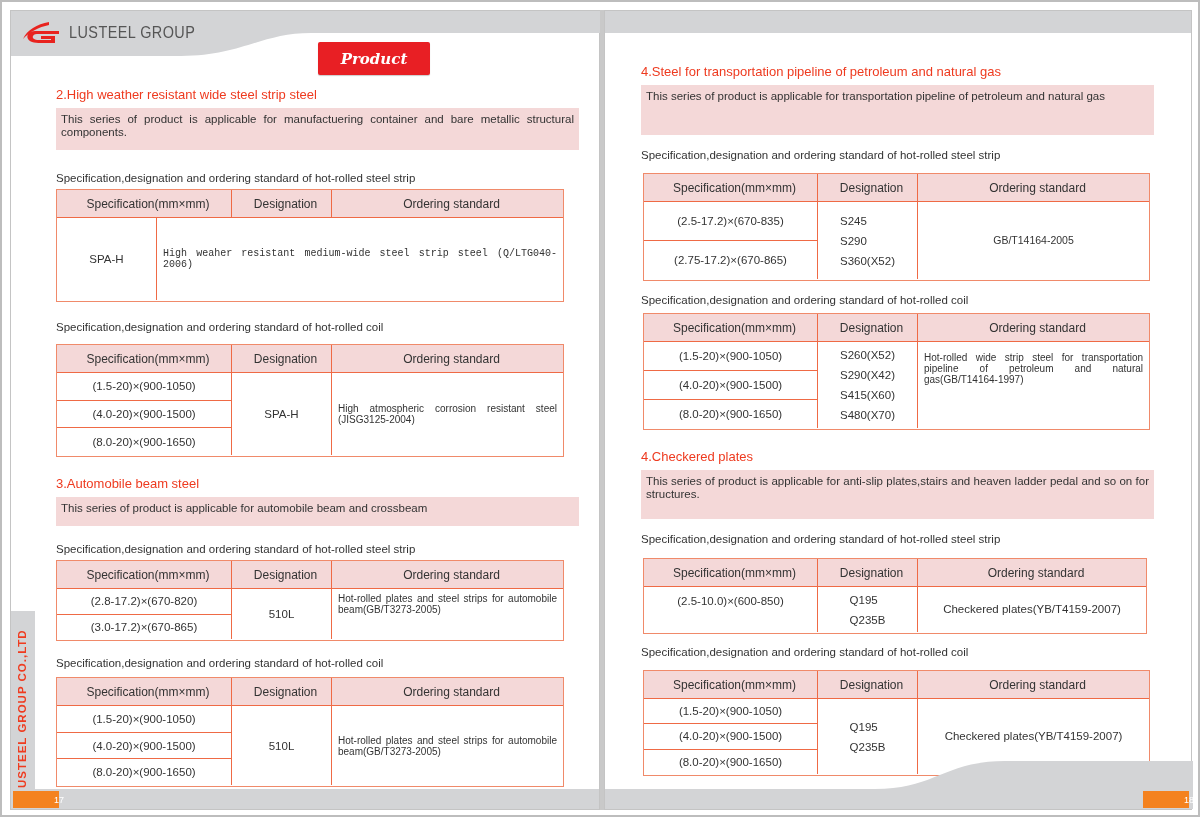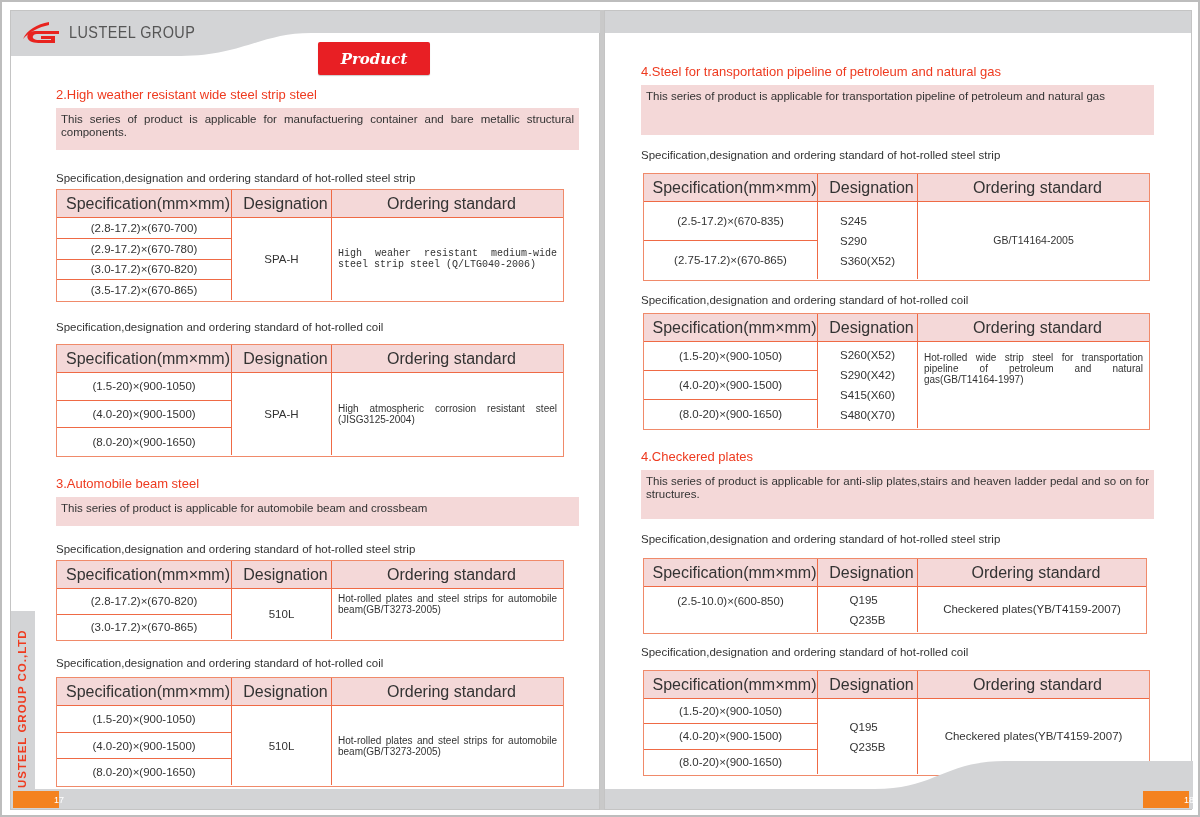--- a/index.html
+++ b/index.html
@@ -50,21 +50,21 @@
     padding: 5px 5px; line-height: 13px; text-align: justify;
   }
   .table-caption { position: absolute; font-size: 11.5px; color: #333; }
   .spec-table {
     position: absolute; border: 1.5px solid #f08a6a; background: #fff;
   }
   .spec-table .thead {
     display: flex; background: #f4d8d8; border-bottom: 1.5px solid #ef6a45;
   }
   .spec-table .th {
-    font-size: 16px; color: #333; display: flex; align-items: center; justify-content: center; padding-left: 8px;
+    font-size: 12px; color: #333; display: flex; align-items: center; justify-content: center; padding-left: 8px;
   }
   .spec-table .th.c1 { border-right: 1.5px solid #ef6a45; }
   .spec-table .th.c2 { border-right: 1.5px solid #ef6a45; }
   .spec-table .tbody { display: flex; }
   .spec-table .col-spec { display: flex; flex-direction: column; border-right: 1.5px solid #ef6a45; }
   .spec-table .spec-cell {
     flex: 1; font-size: 11.5px; display: flex; align-items: center; justify-content: center;
     border-bottom: 1.5px solid #ef6a45; color: #333;
   }
   .spec-table .spec-cell:last-child { border-bottom: none; }
@@ -115,26 +115,20 @@
     <div class="desc-box" style="left:45px; top:97px; width:523px; height:42px;">This series of product is applicable for manufactuering container and bare metallic structural components.</div>
 
     <div class="table-caption" style="left:45px; top:161px;">Specification,designation and ordering standard of hot-rolled steel strip</div>
     <div class="spec-table" style="left:45px; top:178px; width:508px; height:113px;">
       <div class="thead" style="height:28px;">
         <div class="th c1" style="width:175px;">Specification(mm×mm)</div>
         <div class="th c2" style="width:100px;">Designation</div>
         <div class="th" style="flex:1;">Ordering standard</div>
       </div>
       <div class="tbody" style="height:82px;">
-        <div class="col-spec" style="width:175px;">
-          <div class="spec-cell">(2.8-17.2)×(670-700)</div>
-          <div class="spec-cell">(2.9-17.2)×(670-780)</div>
-          <div class="spec-cell">(3.0-17.2)×(670-820)</div>
-          <div class="spec-cell">(3.5-17.2)×(670-865)</div>
-        </div>
         <div class="col-des" style="width:100px;">SPA-H</div>
         <div class="col-std" style="flex:1;font-family:Liberation Mono, monospace;">High weaher resistant medium-wide steel strip steel (Q/LTG040-2006)</div>
       </div>
     </div>
 
     <div class="table-caption" style="left:45px; top:310px;">Specification,designation and ordering standard of hot-rolled coil</div>
     <div class="spec-table" style="left:45px; top:333px; width:508px; height:113px;">
       <div class="thead" style="height:28px;">
         <div class="th c1" style="width:175px;">Specification(mm×mm)</div>
         <div class="th c2" style="width:100px;">Designation</div>

